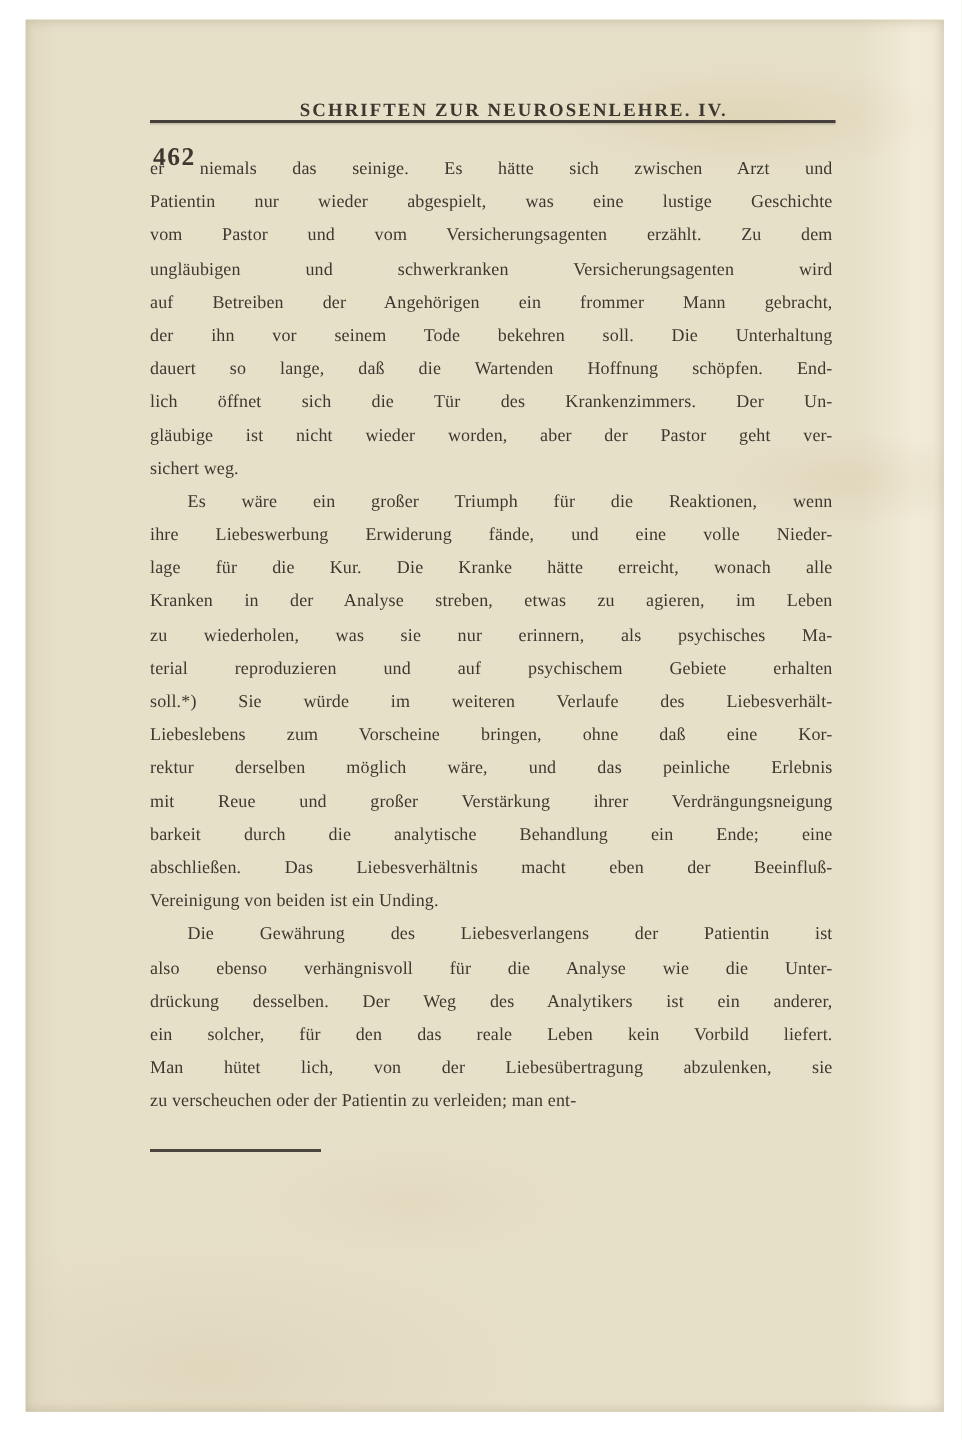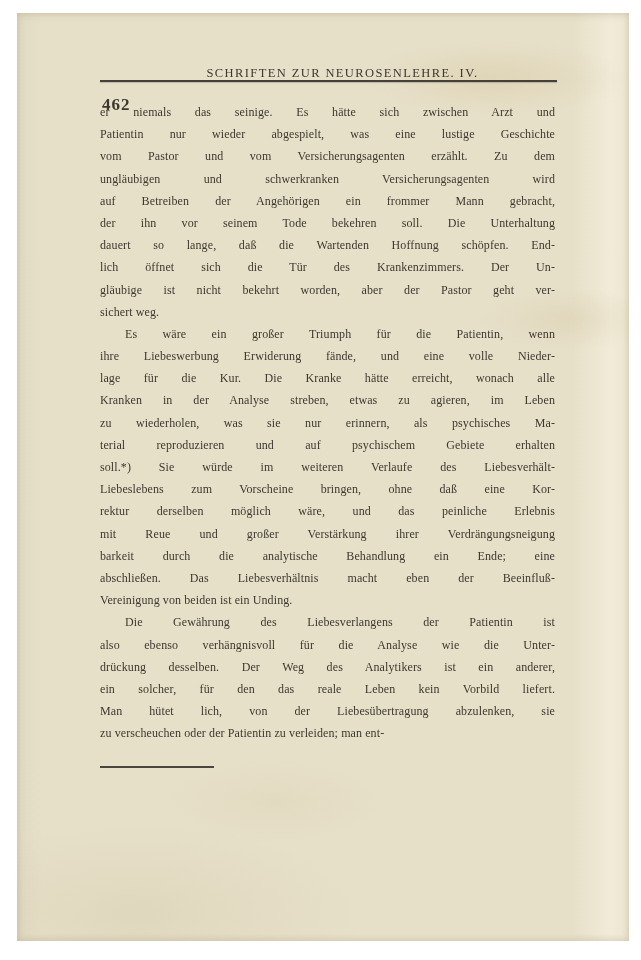--- a/index.html
+++ b/index.html
@@ -46,21 +46,21 @@
     font-size: 17px;
     font-weight: bold;
     letter-spacing: 1px;
     line-height: 18px;
     margin-top: 34px;
   }
   .running-title {
     display: block;
     text-align: center;
     font-size: 12.5px;
-    font-weight: normal;
+    font-weight: bold;
     letter-spacing: 1.4px;
     line-height: 18px;
     padding-top: 2px;
     padding-left: 30px;
     white-space: nowrap;
   }
   .header-rule {
     position: absolute;
     left: 83px;
     top: 67px;
@@ -126,23 +126,23 @@
 
   <div class="body-text" id="bodyText">
       <div class="line">er niemals das seinige. Es hätte sich zwischen Arzt und</div>
       <div class="line">Patientin nur wieder abgespielt, was eine lustige Geschichte</div>
       <div class="line">vom Pastor und vom Versicherungsagenten erzählt. Zu dem</div>
       <div class="line">ungläubigen und schwerkranken Versicherungsagenten wird</div>
       <div class="line">auf Betreiben der Angehörigen ein frommer Mann gebracht,</div>
       <div class="line">der ihn vor seinem Tode bekehren soll. Die Unterhaltung</div>
       <div class="line">dauert so lange, daß die Wartenden Hoffnung schöpfen. End-</div>
       <div class="line">lich öffnet sich die Tür des Krankenzimmers. Der Un-</div>
-      <div class="line">gläubige ist nicht bekehrt worden, aber der Pastor geht ver-</div>
+      <div class="line">gläubige ist nicht wieder worden, aber der Pastor geht ver-</div>
       <div class="line para-end">sichert weg.</div>
-      <div class="line indent">Es wäre ein großer Triumph für die Patientin, wenn</div>
+      <div class="line indent">Es wäre ein großer Triumph für die Reaktionen, wenn</div>
       <div class="line">ihre Liebeswerbung Erwiderung fände, und eine volle Nieder-</div>
       <div class="line">lage für die Kur. Die Kranke hätte erreicht, wonach alle</div>
       <div class="line">Kranken in der Analyse streben, etwas zu agieren, im Leben</div>
       <div class="line">zu wiederholen, was sie nur erinnern, als psychisches Ma-</div>
       <div class="line">terial reproduzieren und auf psychischem Gebiete erhalten</div>
       <div class="line">soll.*) Sie würde im weiteren Verlaufe des Liebesverhält-</div>
       <div class="line">Liebeslebens zum Vorscheine bringen, ohne daß eine Kor-</div>
       <div class="line">rektur derselben möglich wäre, und das peinliche Erlebnis</div>
       <div class="line">mit Reue und großer Verstärkung ihrer Verdrängungsneigung</div>
       <div class="line">barkeit durch die analytische Behandlung ein Ende; eine</div>

